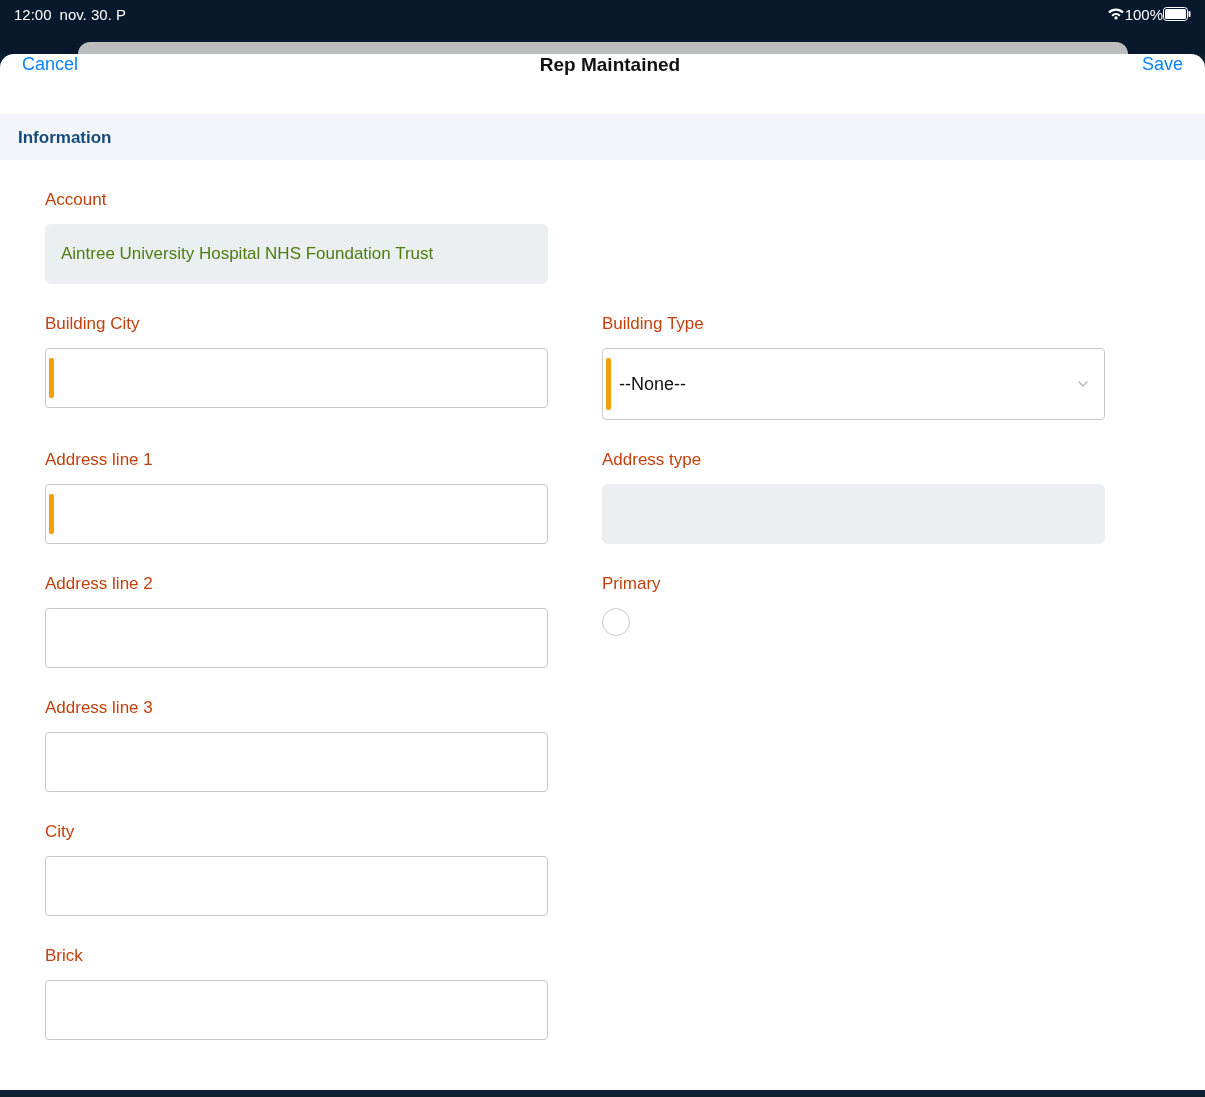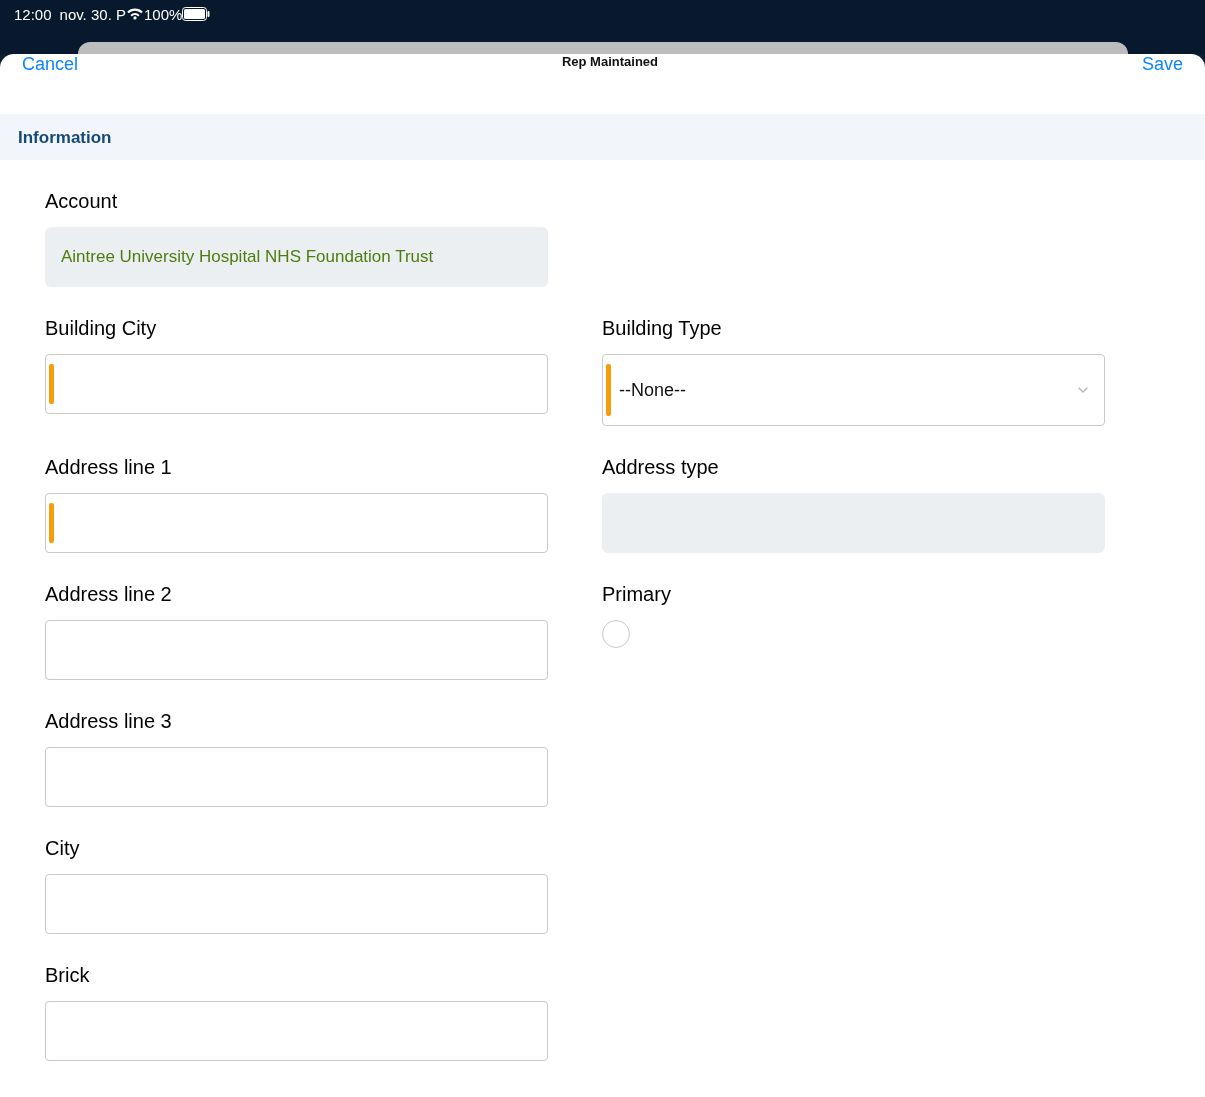--- a/index.html
+++ b/index.html
@@ -5,21 +5,21 @@
     * { box-sizing: border-box; margin: 0; padding: 0; }
     html, body { width: 1205px; height: 1097px; font-family: -apple-system, "Helvetica Neue", Arial, sans-serif; background: #0b2033; }
 
     
     .status-bar {
       height: 28px;
       background: #08192d;
       color: #fff;
       display: flex;
       align-items: center;
-      justify-content: flex-start;
+      justify-content: space-between;
       padding: 0 14px;
       font-size: 15px;
       font-weight: 500;
     }
     .status-left { display: flex; gap: 8px; }
     .status-right { display: flex; align-items: center; }
     .wifi-icon svg, .battery-icon svg { display: block; }
 
     
     .dark-band {
@@ -60,21 +60,21 @@
       border-bottom: 0;
     }
     .modal-header .link-btn {
       color: #0a84ff;
       font-size: 18px;
       background: none;
       border: none;
       cursor: pointer;
     }
     .modal-title {
-      font-size: 13px;
+      font-size: 19px;
       font-weight: 700;
       color: #111;
     }
 
     .section-header {
       background: #f2f5f9;
       padding: 14px 18px 12px 18px;
       font-size: 17px;
       font-weight: 700;
       color: #164a7a;
@@ -93,22 +93,22 @@
       flex: 1;
       min-width: 0;
     }
     .col-left { max-width: 503px; }
     .col-right { max-width: 503px; }
 
     .field {
       margin-bottom: 30px;
     }
     .field-label {
-      font-size: 20px;
-      color: #000000;
+      font-size: 17px;
+      color: #c2410c;
       margin-bottom: 14px;
       display: block;
     }
 
     .readonly-box {
       background: #eceff2;
       border-radius: 6px;
       padding: 20px 16px;
       font-size: 17px;
       color: #4d7c0f;

